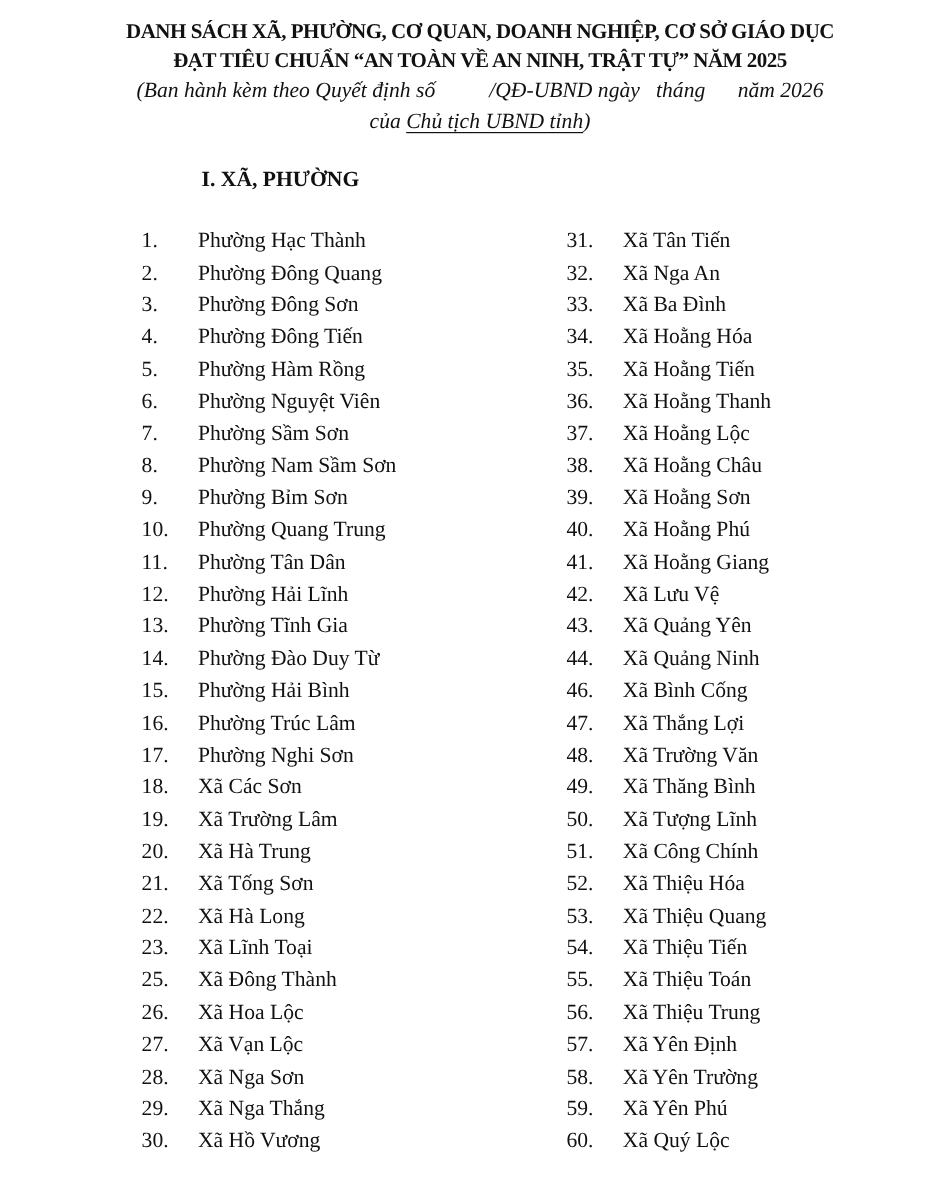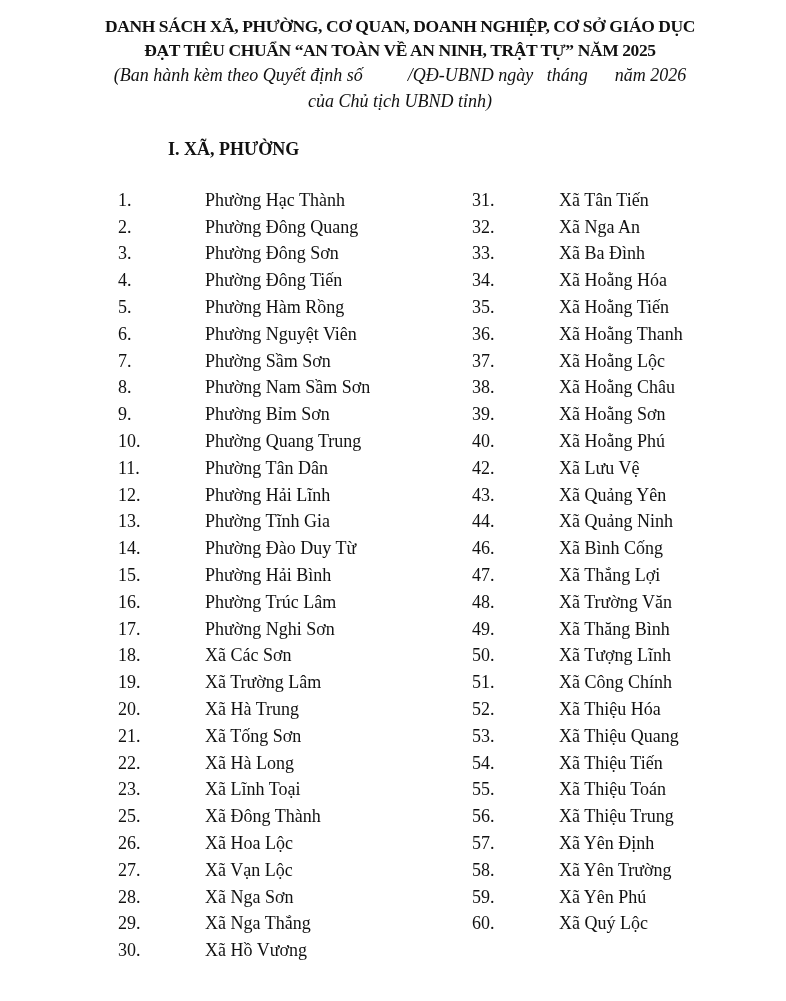--- a/index.html
+++ b/index.html
@@ -10,34 +10,34 @@
     position: relative;
   }
   .header { position: absolute; left: 0; top: 14px; width: 800px; text-align: center; }
   .title-line {
     font-weight: bold; font-size: 17.5px; line-height: 24px; letter-spacing: -0.4px;
     white-space: nowrap;
   }
   .sub-line {
     font-style: italic; font-size: 18px; line-height: 26px; white-space: pre;
   }
-  .underline { text-decoration-thickness: 1px; text-underline-offset: 3px; }
+  .underline { text-decoration: underline; text-decoration-thickness: 1px; text-underline-offset: 3px; }
   .section-title {
     position: absolute; left: 168px; top: 137px;
     font-weight: bold; font-size: 18px; line-height: 24px;
   }
   .col { position: absolute; top: 187px; }
   .col-left { left: 118px; }
   .col-right { left: 472px; }
   .item {
     height: 26.8px; display: flex; align-items: center;
     font-size: 18px; white-space: nowrap;
   }
   .num { width: 47px; display: inline-block; }
-  .name { display: inline-block; margin-left: 40px; }
+  .name { display: inline-block; }
 </style>
 </head>
 <body>
 
 <div class="header">
   <div class="title-line">DANH SÁCH XÃ, PHƯỜNG, CƠ QUAN, DOANH NGHIỆP, CƠ SỞ GIÁO DỤC</div>
   <div class="title-line">ĐẠT TIÊU CHUẨN “AN TOÀN VỀ AN NINH, TRẬT TỰ” NĂM 2025</div>
   <div class="sub-line">(Ban hành kèm theo Quyết định số          /QĐ-UBND ngày   tháng      năm 2026</div>
   <div class="sub-line"><span>của </span><span class="underline">Chủ tịch UBND tỉnh</span><span>)</span></div>
 </div>
@@ -197,20 +197,24 @@
     </div>
     <div class="item">
       <span class="num">39.</span>
       <span class="name">Xã Hoằng Sơn</span>
     </div>
     <div class="item">
       <span class="num">40.</span>
       <span class="name">Xã Hoằng Phú</span>
     </div>
     <div class="item">
+      <span class="num">41.</span>
+      <span class="name">Xã Hoằng Giang</span>
+    </div>
+    <div class="item">
       <span class="num">42.</span>
       <span class="name">Xã Lưu Vệ</span>
     </div>
     <div class="item">
       <span class="num">43.</span>
       <span class="name">Xã Quảng Yên</span>
     </div>
     <div class="item">
       <span class="num">44.</span>
       <span class="name">Xã Quảng Ninh</span>

